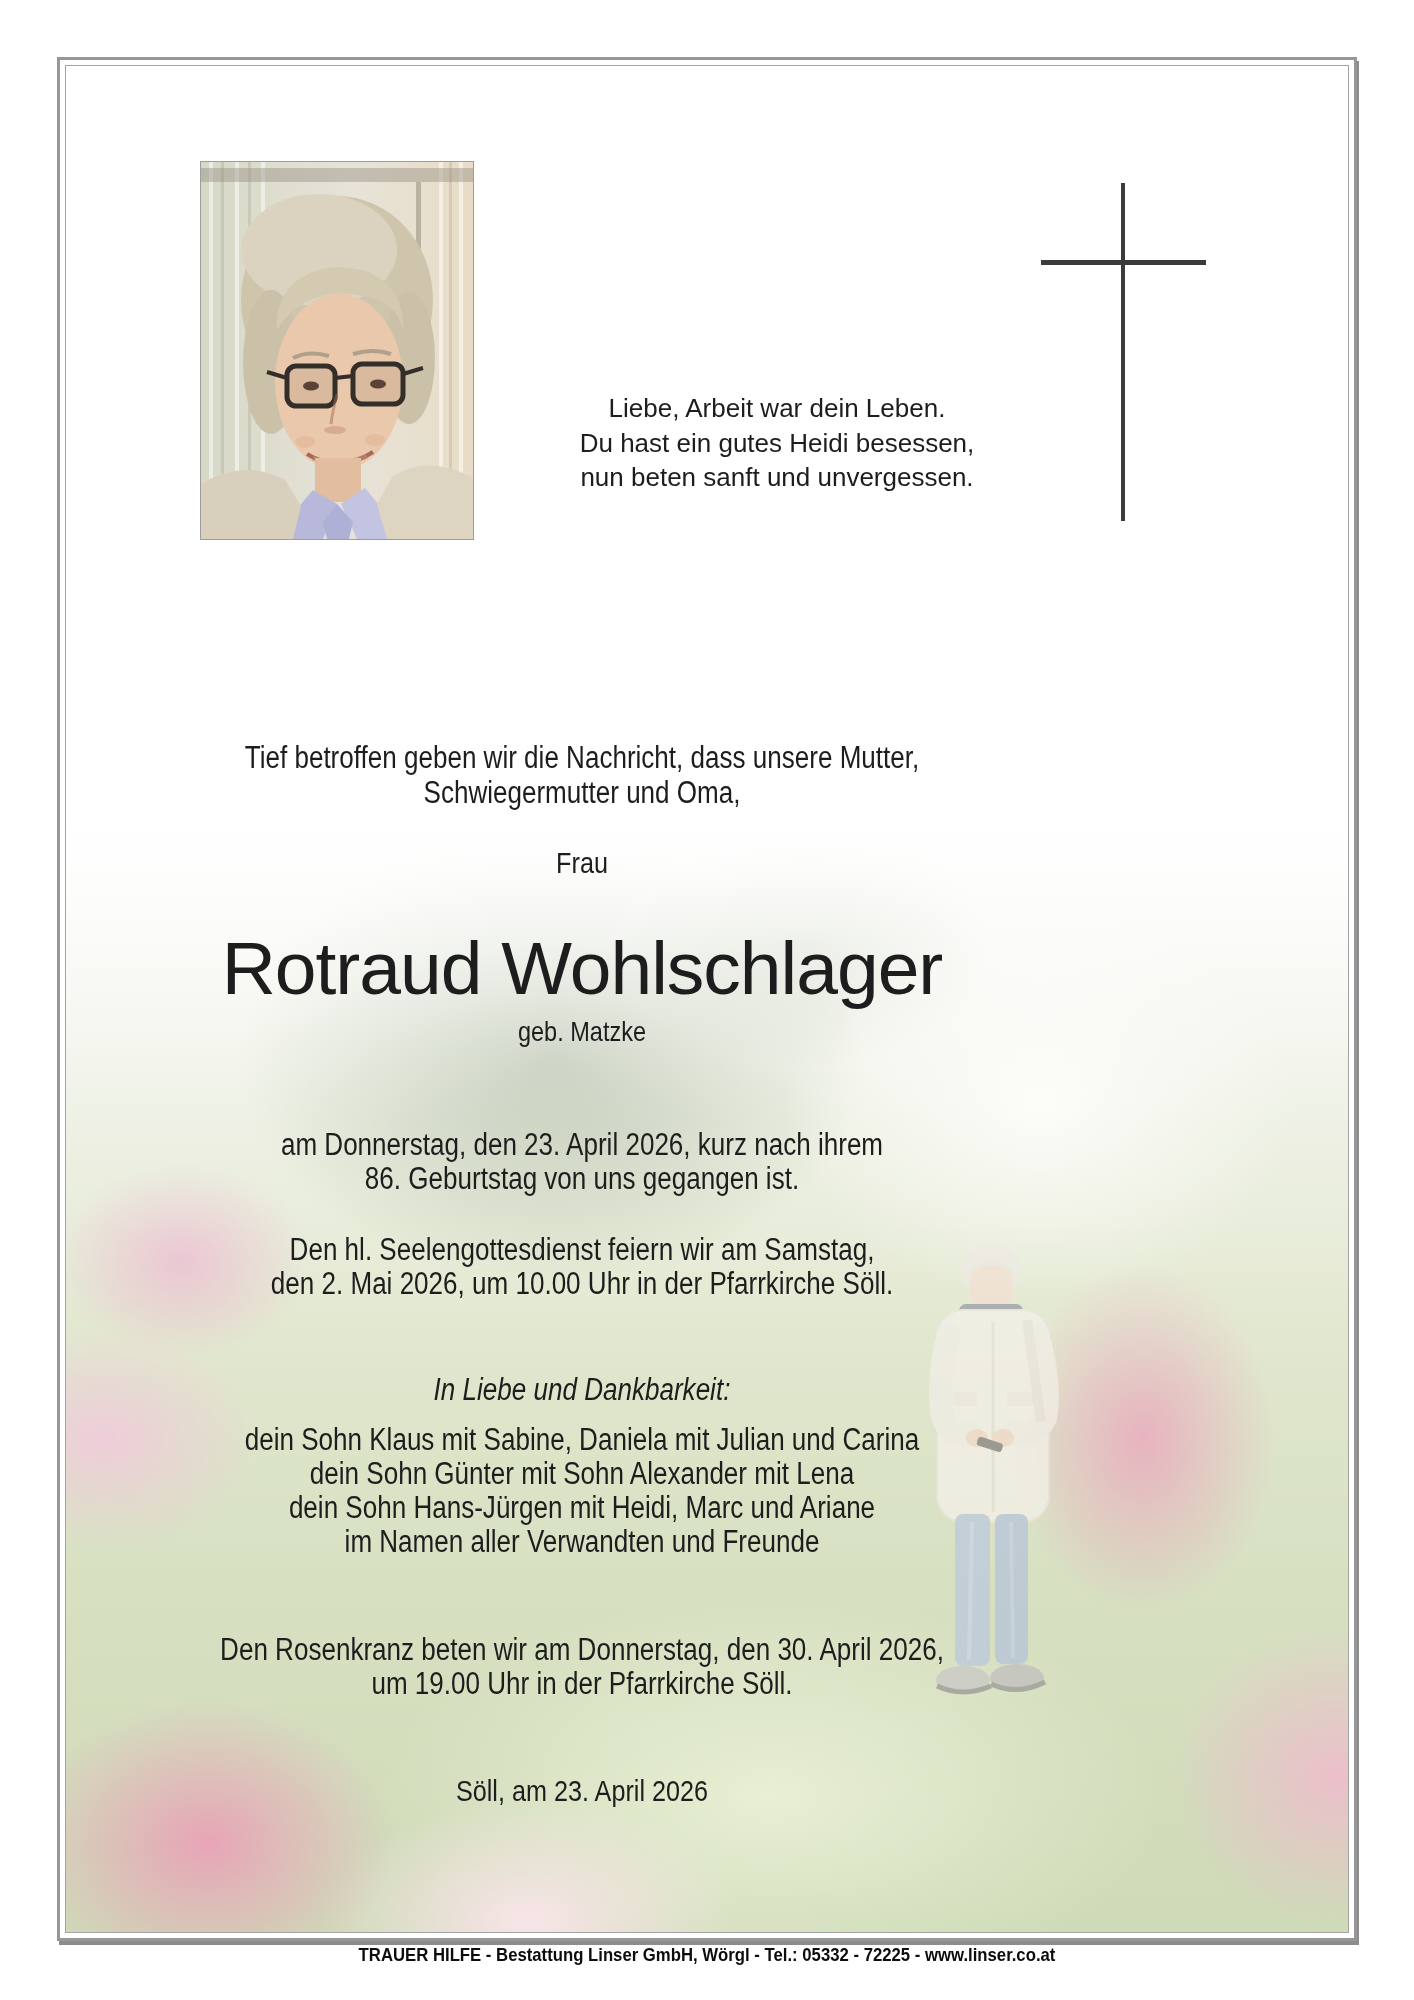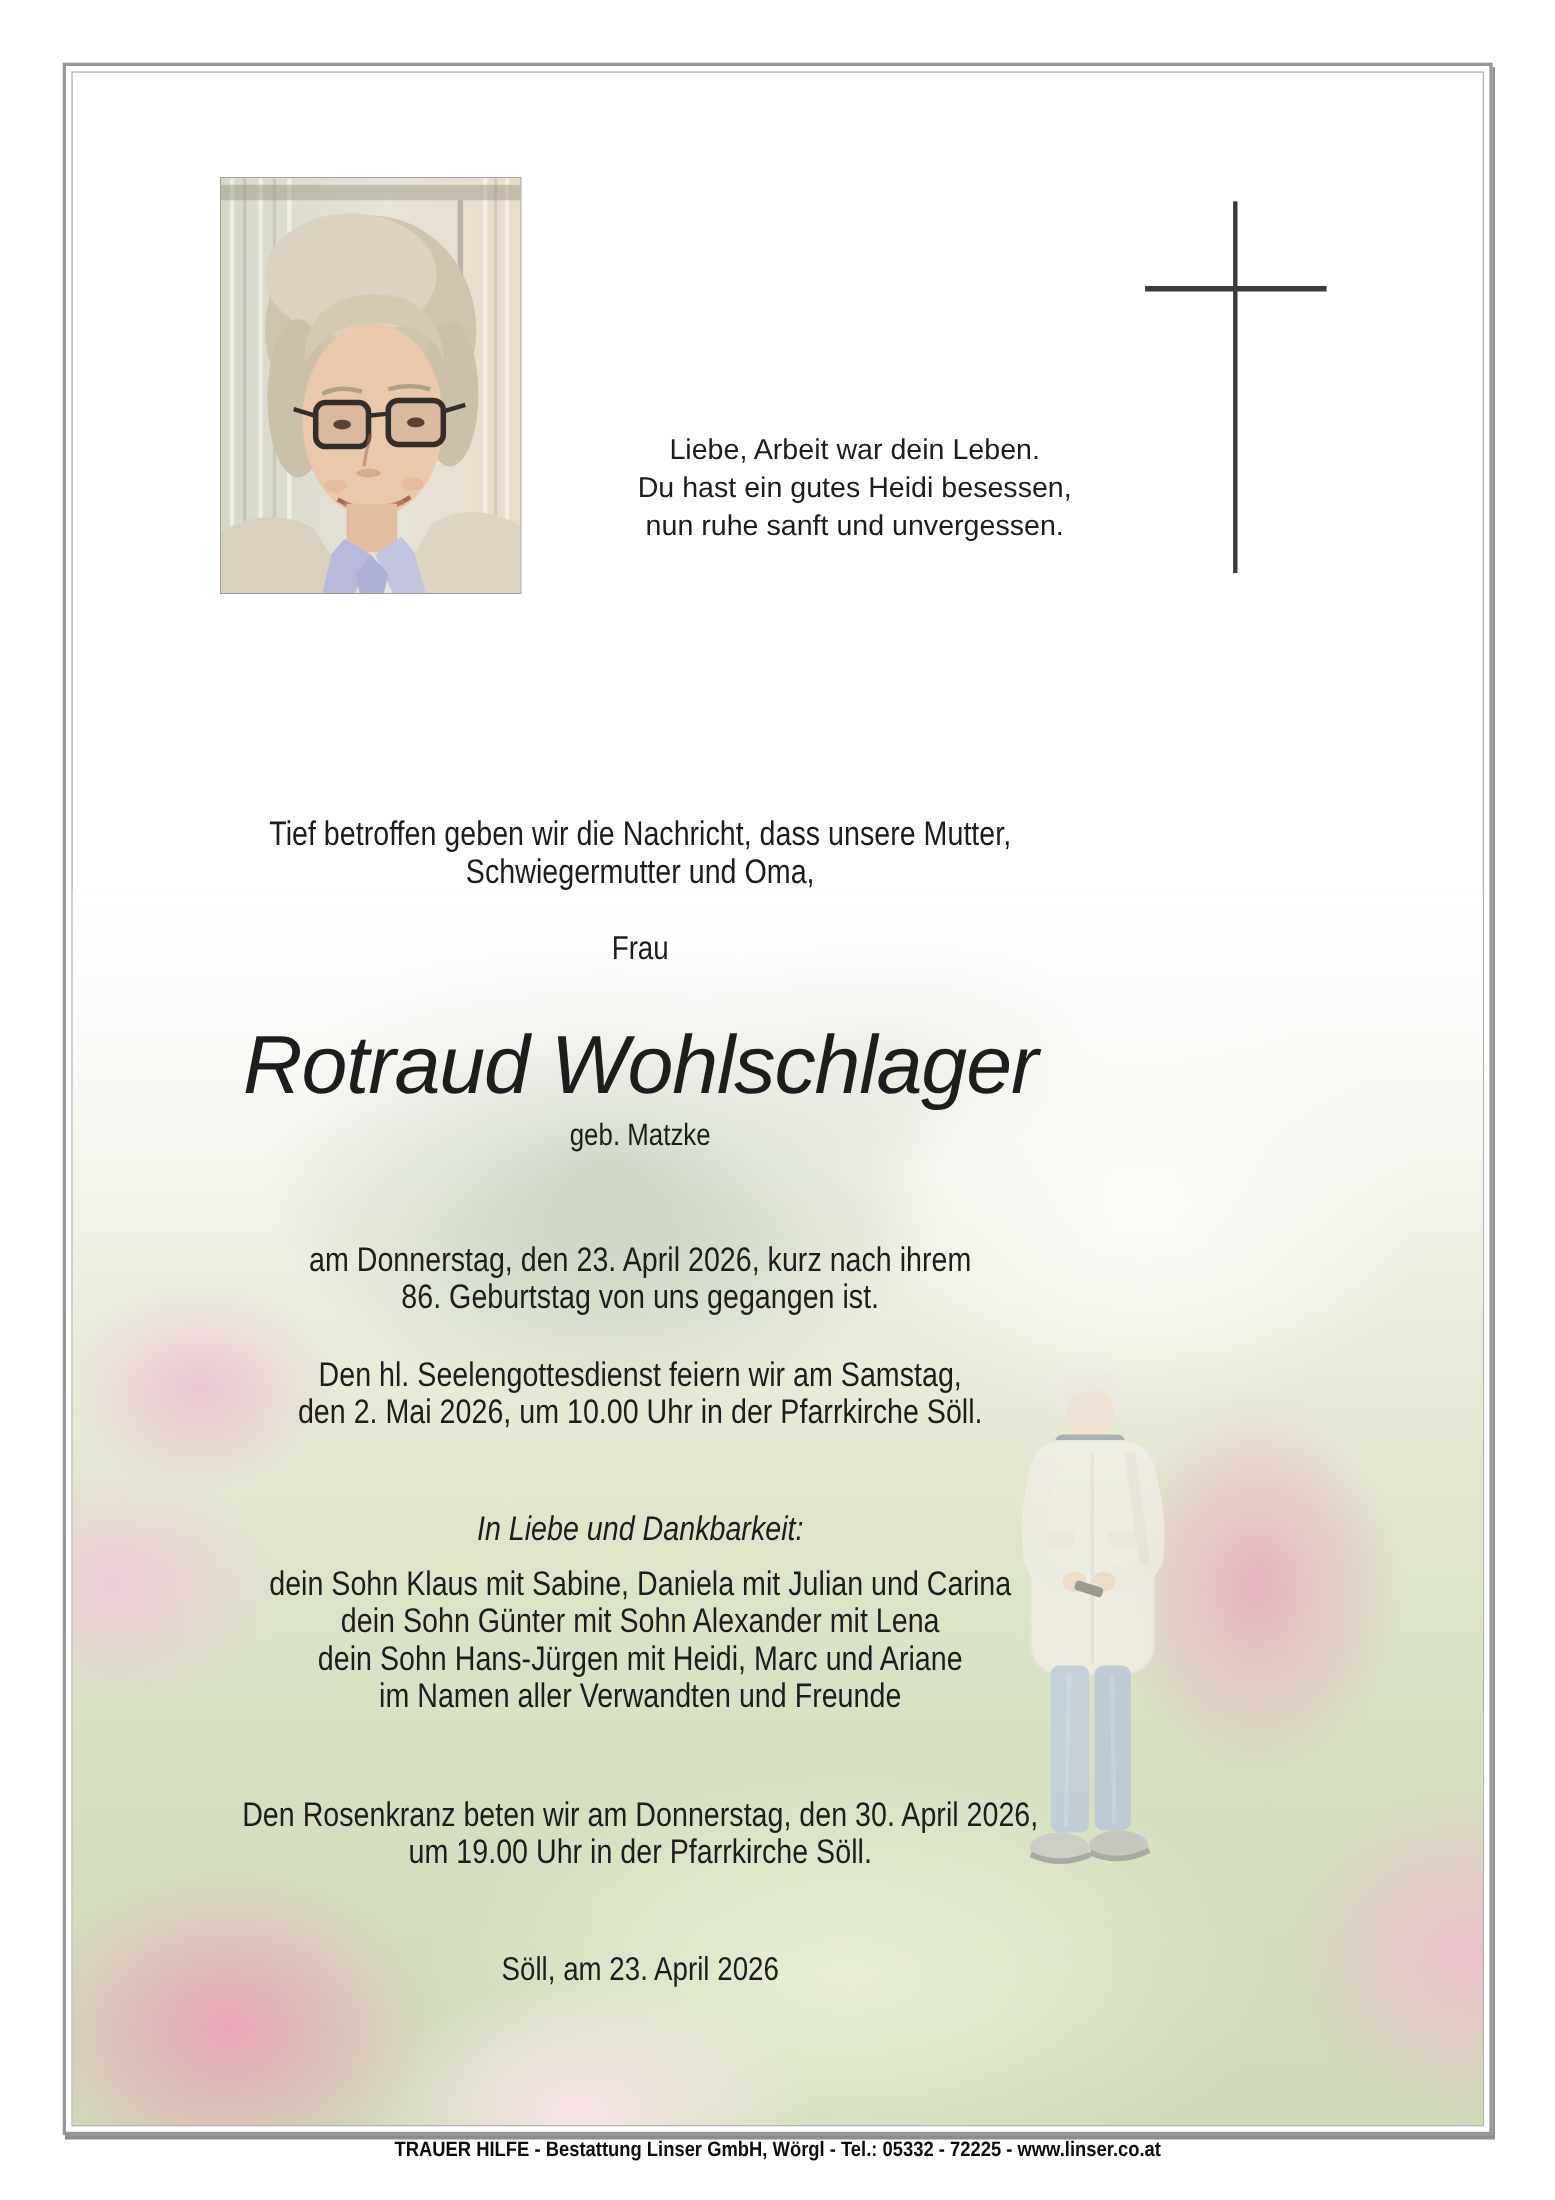--- a/index.html
+++ b/index.html
@@ -41,21 +41,21 @@
   
   .cross-v{position:absolute;left:1121px;top:183px;width:4px;height:338px;background:#3b3b3b;}
   .cross-h{position:absolute;left:1041px;top:260px;width:165px;height:5px;background:#3b3b3b;}
 
   
   .txt{position:absolute;left:76px;width:1012px;text-align:center;color:#1d1d1d;}
   .cond{transform:scaleX(.84);transform-origin:50% 0;}
   .poem{left:470px;width:614px;top:391px;font-size:26px;line-height:34.5px;}
   .announcement{top:740px;font-size:31px;line-height:35px;}
   .frau{top:846px;font-size:30px;}
-  .name{top:927px;font-size:75px;font-style:italic;line-height:82px;letter-spacing:-1px;}
+  .name{top:927px;font-size:75px;line-height:82px;letter-spacing:-1px;}
   .maiden{top:1016px;font-size:28px;}
   .death{top:1128px;font-size:31px;line-height:34px;}
   .service{top:1233px;font-size:31px;line-height:34px;}
   .gratitude{top:1372px;font-size:31px;font-style:italic;}
   .family{top:1423px;font-size:31px;line-height:34px;}
   .rosary{top:1633px;font-size:31px;line-height:34px;}
   .dateline{top:1774px;font-size:30px;}
   .footer{position:absolute;left:0;top:1944px;width:1414px;text-align:center;
     font-size:19px;font-weight:bold;transform:scaleX(.88);transform-origin:50% 0;color:#0c0c0c;}
 </style>
@@ -146,21 +146,21 @@
   <path d="M0,377 L0,322 Q42,296 84,318 L100,344 L92,377 Z" fill="#d8cfbd"></path>
   <path d="M272,377 L272,316 Q228,292 192,314 L176,342 L186,377 Z" fill="#ddd4c2"></path>
 </svg>
 
 <div class="cross-v"></div>
 <div class="cross-h"></div>
 
 <div class="txt poem">
   <div>Liebe, Arbeit war dein Leben.</div>
   <div>Du hast ein gutes Heidi besessen,</div>
-  <div>nun ruhe sanft und unvergessen.</div>
+  <div>nun beten sanft und unvergessen.</div>
 </div>
 
 <div class="txt announcement cond">
   <div>Tief betroffen geben wir die Nachricht, dass unsere Mutter,</div>
   <div>Schwiegermutter und Oma,</div>
 </div>
 
 <div class="txt frau cond">Frau</div>
 
 <div class="txt name">Rotraud Wohlschlager</div>

